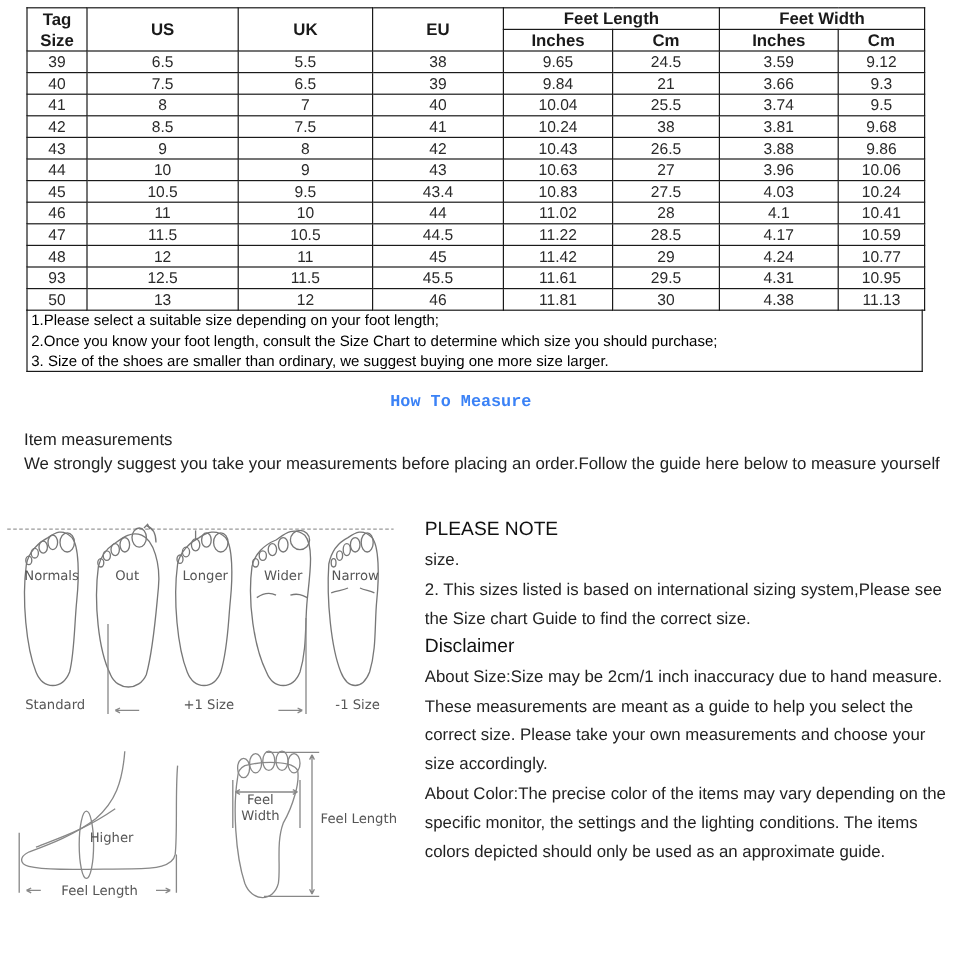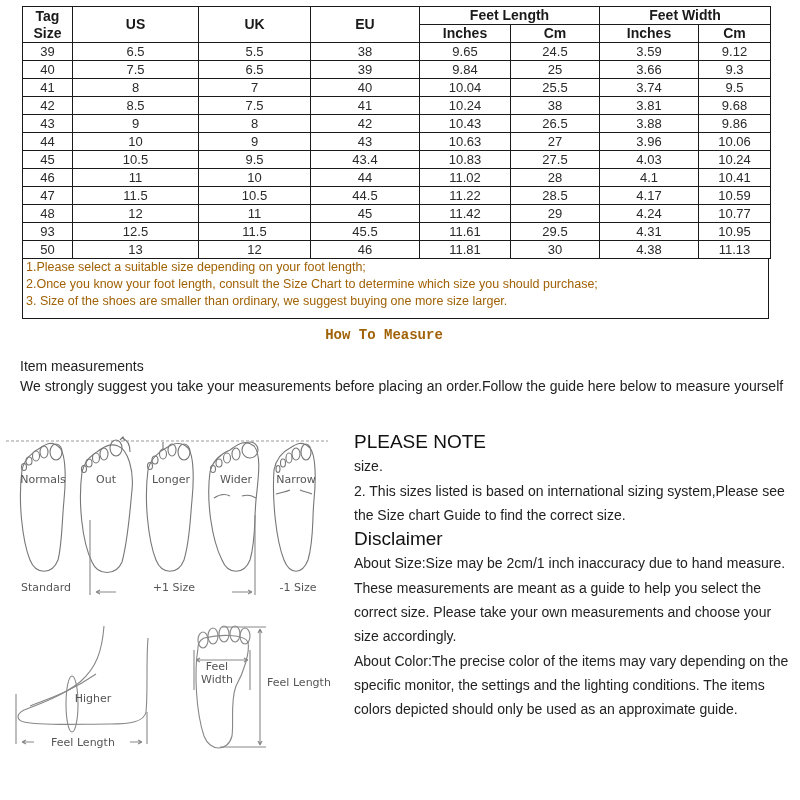--- a/index.html
+++ b/index.html
@@ -1,29 +1,29 @@
 <!DOCTYPE html>
 <html><head>
 <meta charset="utf-8">
 <style>
   html, body { margin:0; padding:0; background:#ffffff; }
   body { width:800px; height:800px; position:relative; overflow:hidden; font-family:"Liberation Sans", sans-serif; color:#222; }
   .size-table { position:absolute; left:22px; top:6px; border-collapse:collapse; table-layout:fixed; }
   .size-table td, .size-table th { border:1px solid #1a1a1a; padding:0; text-align:center; font-size:13px; color:#2a2a2a; line-height:17px; height:17px; }
   .size-table th { font-weight:bold; font-size:14px; color:#1a1a1a; }
   .size-table th.tall { height:35px; font-size:14px; }
-  .notes-box { position:absolute; left:22px; top:258px; width:747px; height:61px; border:1px solid #1a1a1a; border-top:none; box-sizing:border-box; padding:1px 3px; font-size:12.5px; line-height:17px; color:#a16207; }
+  .notes-box { position:absolute; left:22px; top:258px; width:747px; height:52px; border:1px solid #1a1a1a; border-top:none; box-sizing:border-box; padding:1px 3px; font-size:12.5px; line-height:17px; color:#000000; }
   .notes-box div { white-space:nowrap; }
-  .how-title { position:absolute; left:0; width:768px; top:327px; text-align:center; font-family:"Liberation Mono", monospace; font-weight:bold; font-size:14px; color:#a16207; }
+  .how-title { position:absolute; left:0; width:768px; top:327px; text-align:center; font-family:"Liberation Mono", monospace; font-weight:bold; font-size:14px; color:#3b82f6; }
   .item-meas { position:absolute; left:20px; top:356px; font-size:14px; color:#222; line-height:20px; }
   .item-meas div { white-space:nowrap; }
   .diagram-top { position:absolute; left:0; top:430px; width:340px; height:180px; }
   .diagram-bottom { position:absolute; left:0; top:612px; width:340px; height:150px; }
   .note-col { position:absolute; left:354px; top:430px; width:440px; font-size:14px; line-height:24.3px; color:#222; }
-  .note-col .head { font-weight:normal; color:#111; font-size:19px; }
+  .note-col .head { font-weight:normal; color:#111; font-size:16px; }
   .note-col .line { white-space:nowrap; }
   .lbl { font-family:"DejaVu Sans", sans-serif; font-size:11px; fill:#555; }
 </style>
 </head>
 <body>
 
 <table class="size-table">
   <colgroup>
     <col style="width:50px">
       <col style="width:126px">
@@ -60,21 +60,21 @@
         <td>24.5</td>
         <td>3.59</td>
         <td>9.12</td>
       </tr>
       <tr>
         <td>40</td>
         <td>7.5</td>
         <td>6.5</td>
         <td>39</td>
         <td>9.84</td>
-        <td>25</td>
+        <td>21</td>
         <td>3.66</td>
         <td>9.3</td>
       </tr>
       <tr>
         <td>41</td>
         <td>8</td>
         <td>7</td>
         <td>40</td>
         <td>10.04</td>
         <td>25.5</td>

